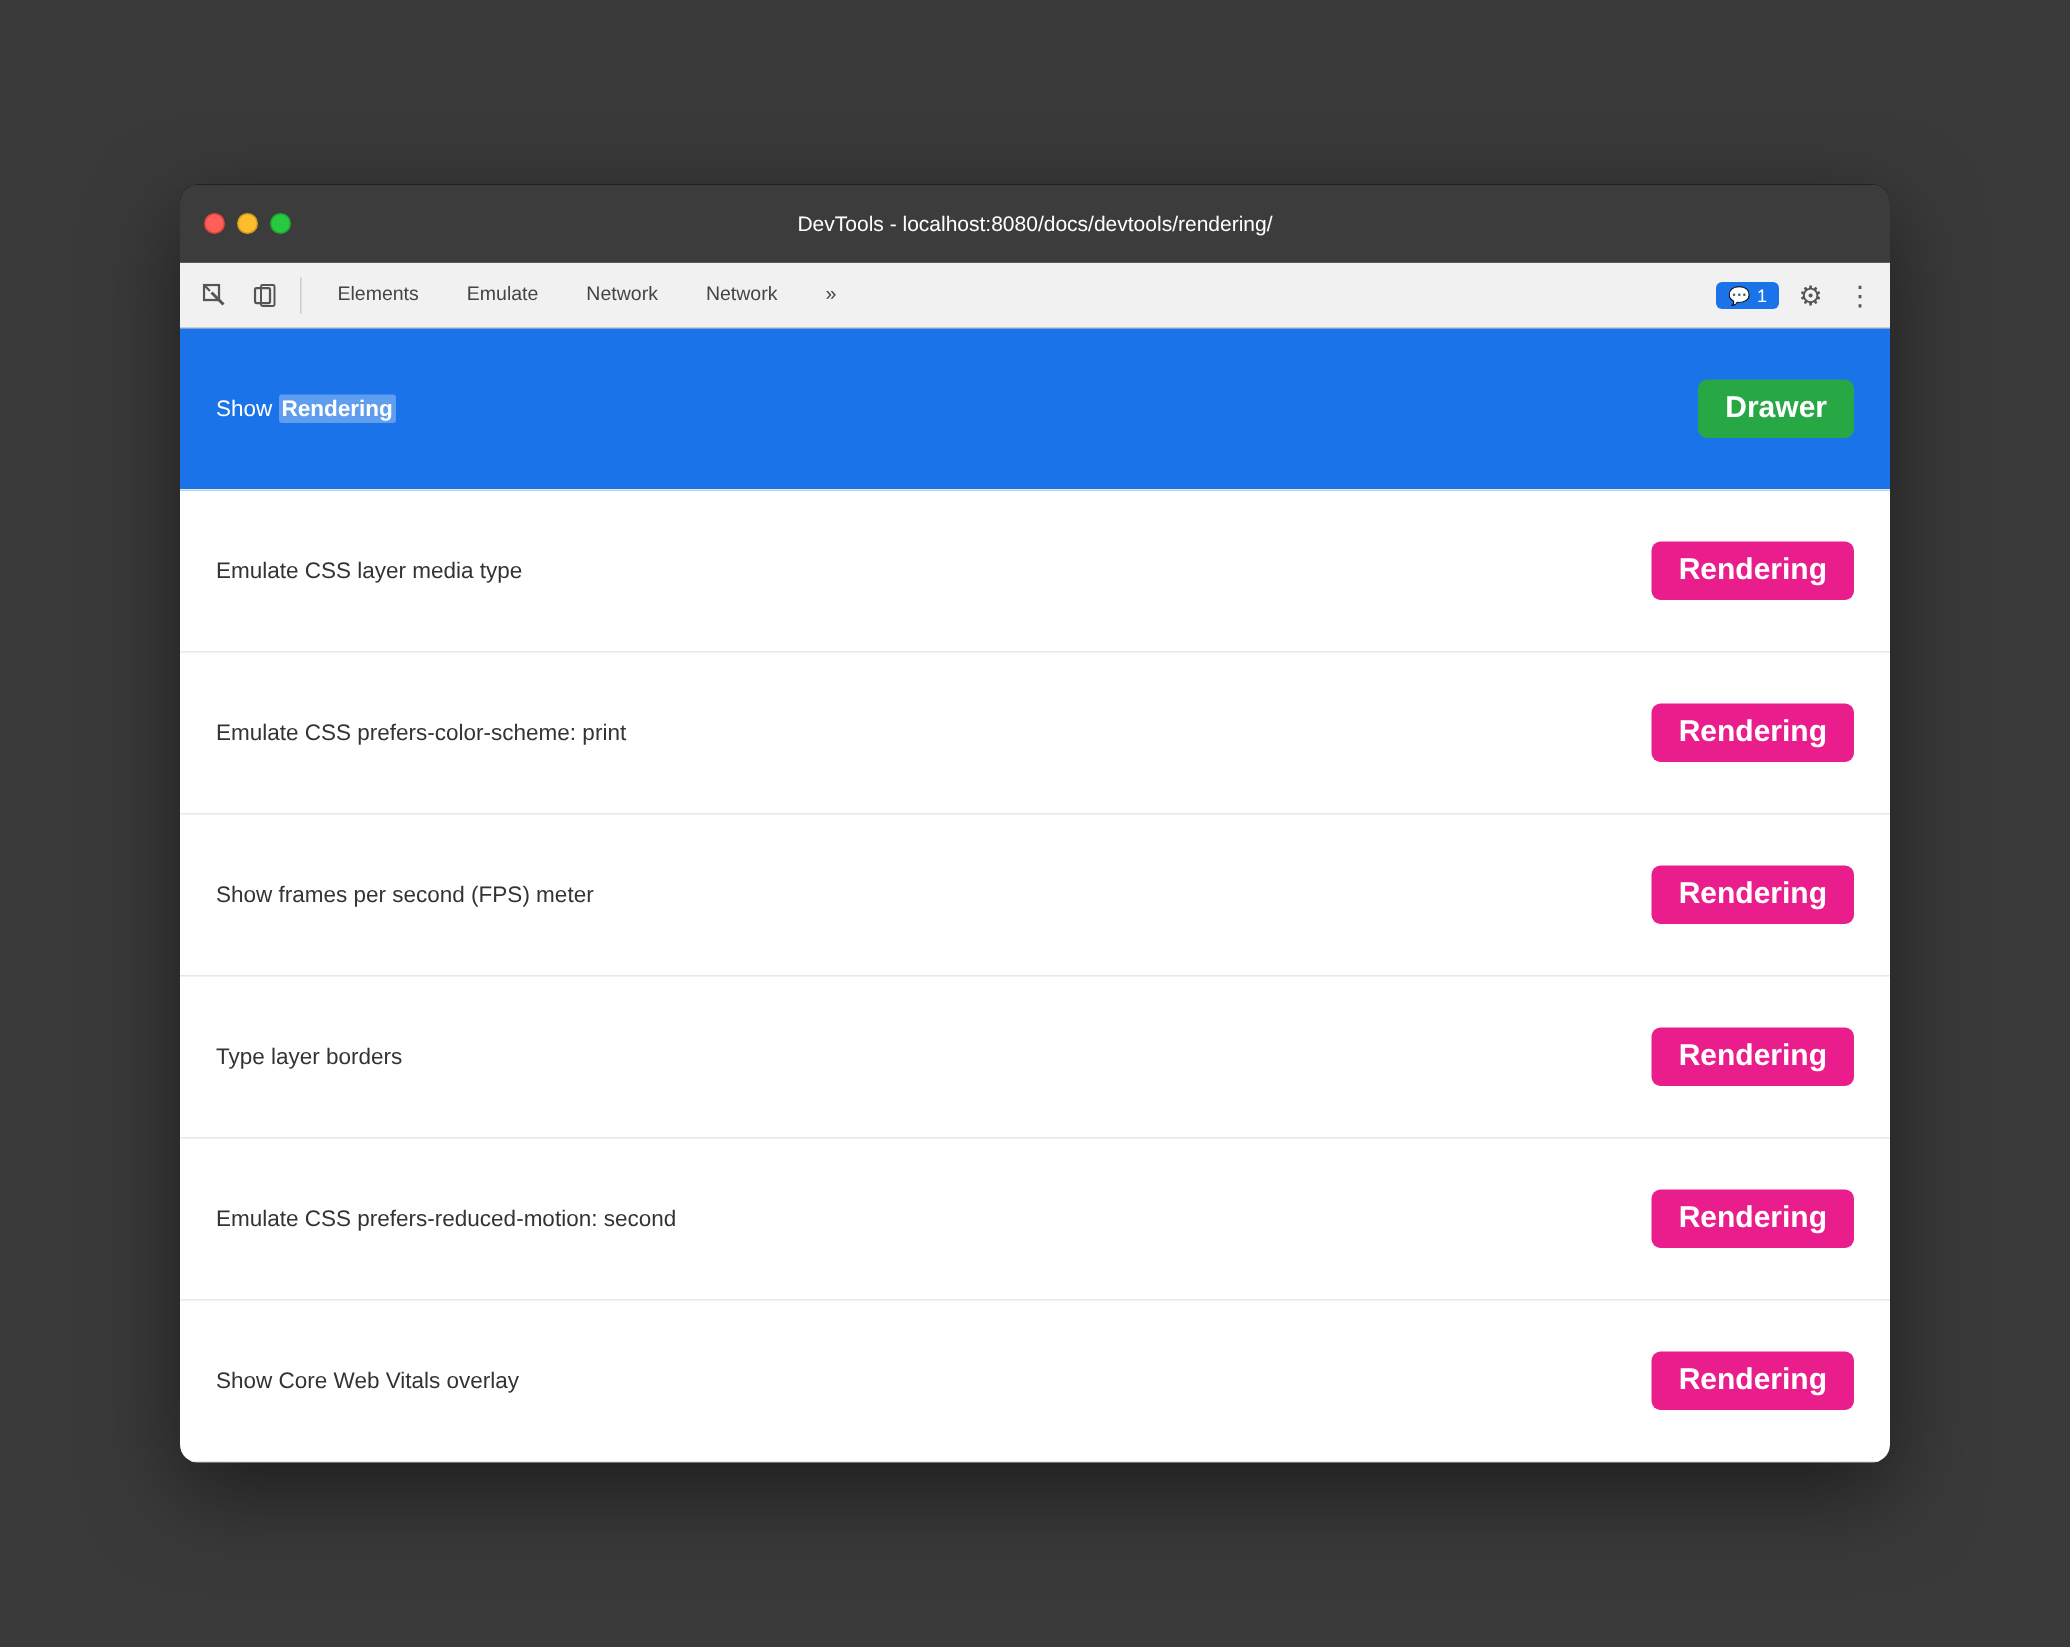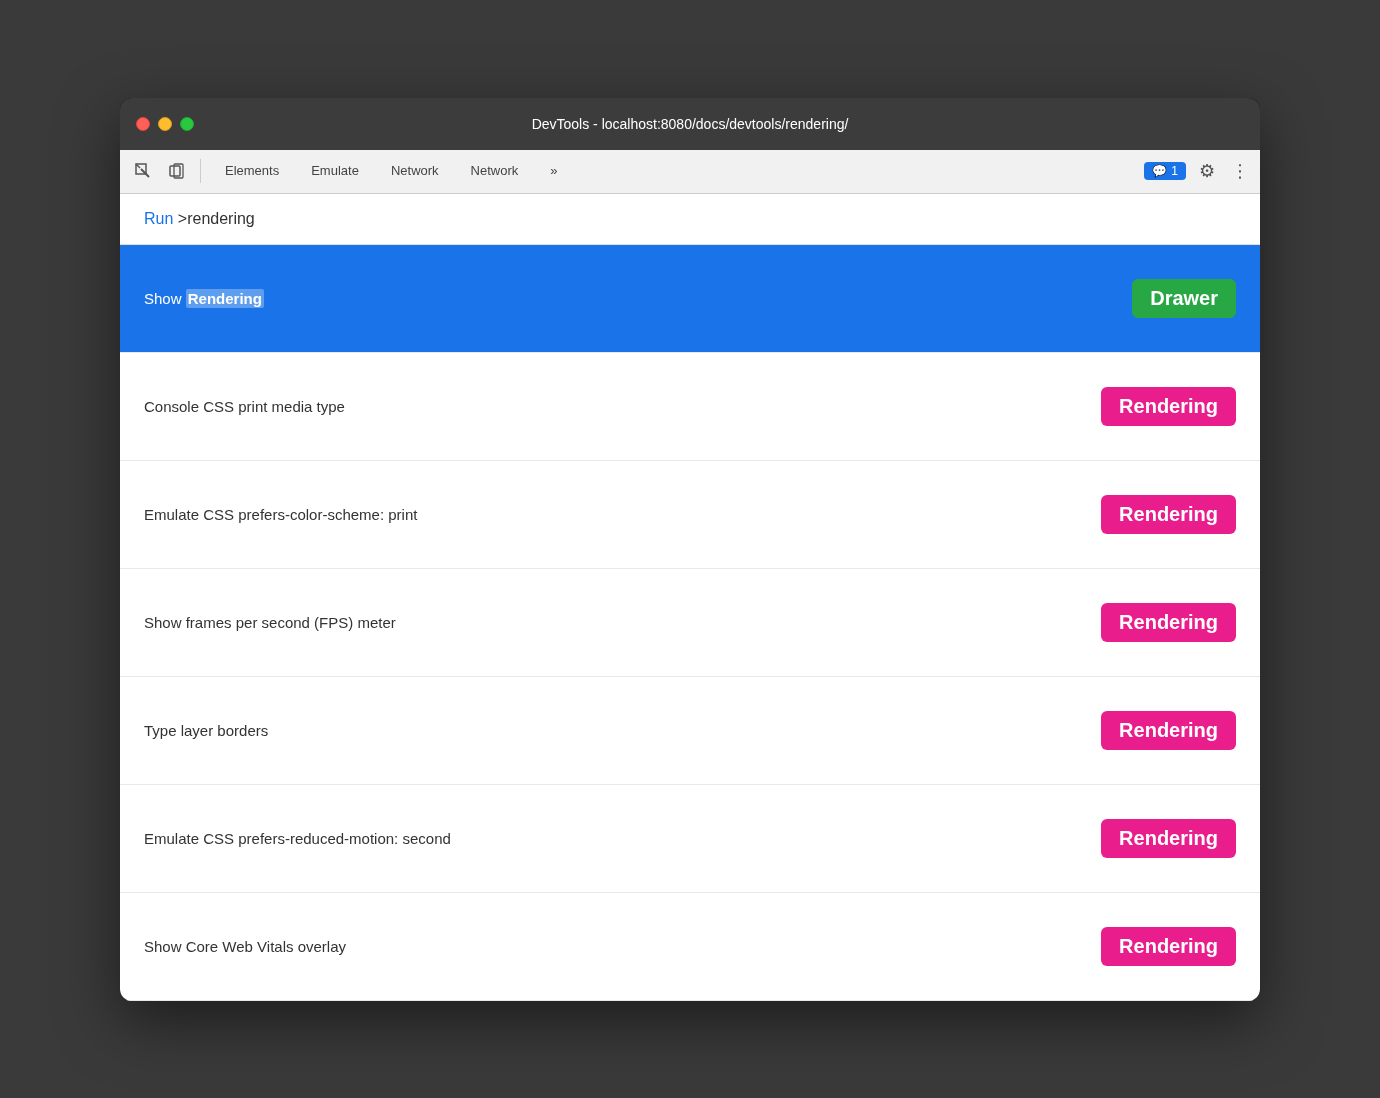--- a/index.html
+++ b/index.html
@@ -307,37 +307,33 @@
         <span>⚙</span>
       </button>
       <button class="settings-btn more-btn">
         <span>⋮</span>
       </button>
     </div>
   </div>
 
   <div class="devtools-content">
 
-    <div class="run-header">
-      <span class="run-label">Run</span>
-      <span class="run-command">&gt;rendering</span>
-    </div>
 
 
     <div class="command-list">
 
       <div class="command-item selected">
         <span class="command-text">
           Show <span class="highlight">Rendering</span>
         </span>
         <button class="tag-btn tag-drawer">Drawer</button>
       </div>
 
       <div class="command-item">
-        <span class="command-text">Console CSS print media type</span>
+        <span class="command-text">Emulate CSS layer media type</span>
         <button class="tag-btn tag-rendering">Rendering</button>
       </div>
 
       <div class="command-item">
         <span class="command-text">Emulate CSS prefers-color-scheme: print</span>
         <button class="tag-btn tag-rendering">Rendering</button>
       </div>
 
       <div class="command-item">
         <span class="command-text">Show frames per second (FPS) meter</span>

